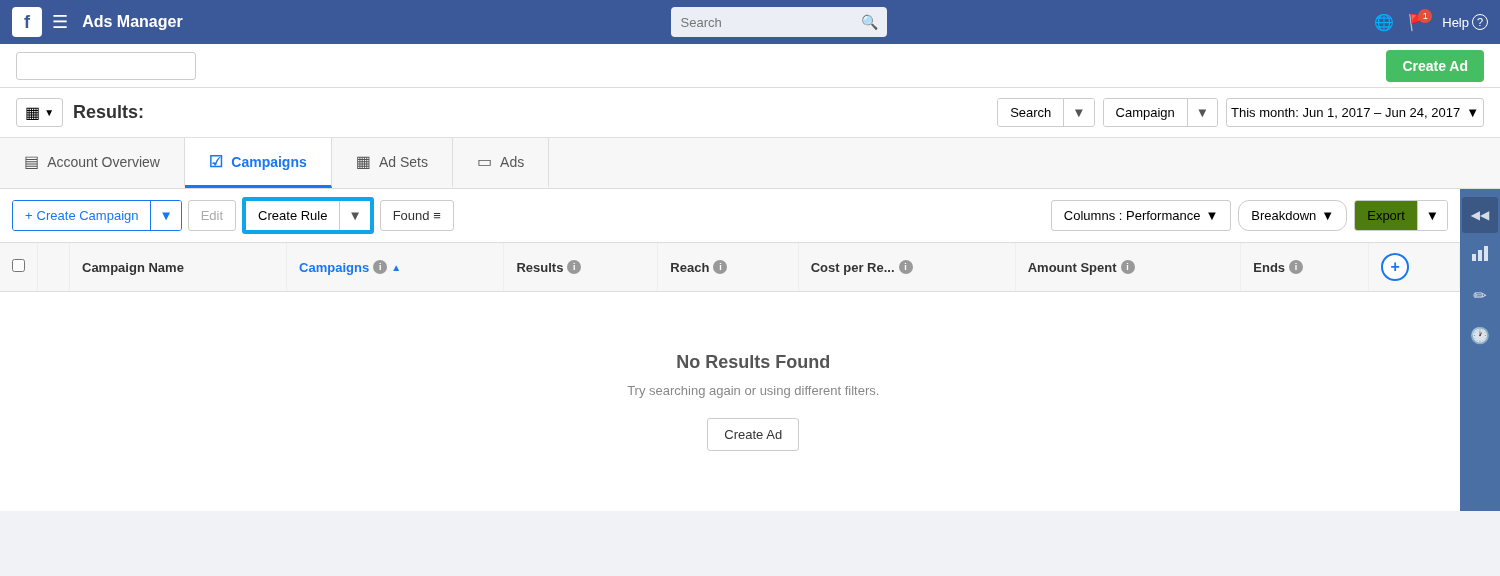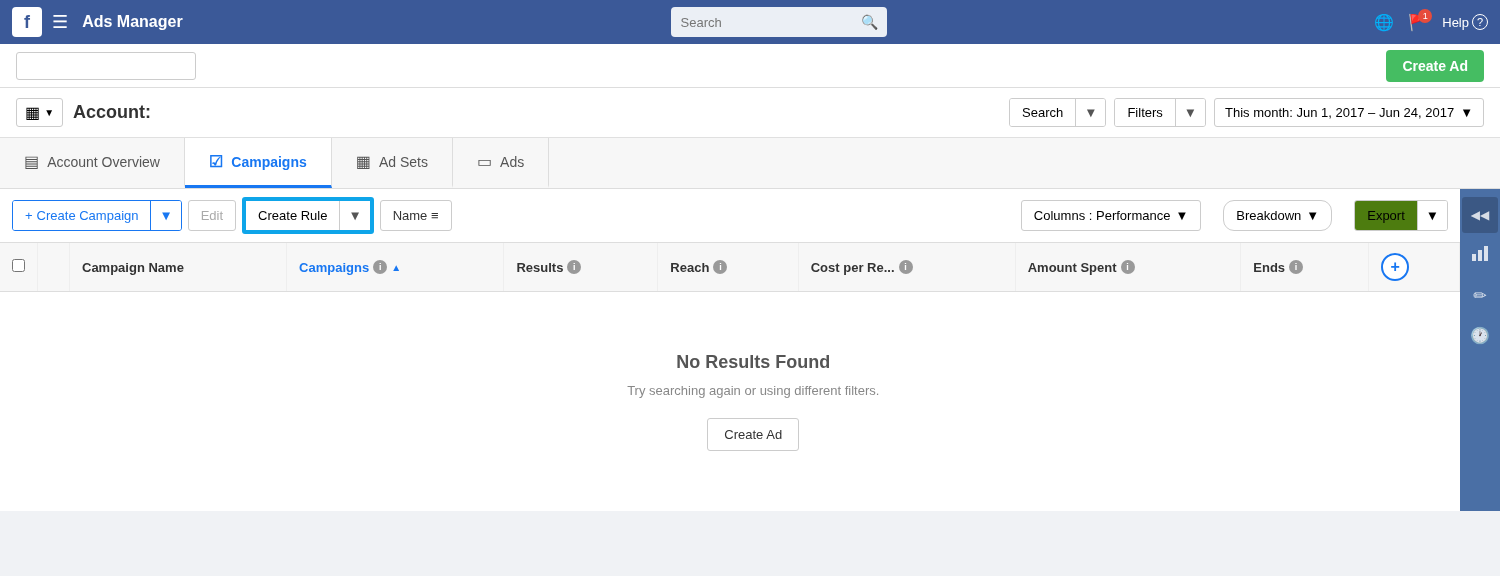--- a/index.html
+++ b/index.html
@@ -169,21 +169,21 @@
       background: white;
       border: none;
       color: #555;
     }
     .date-btn {
       display: flex;
       align-items: center;
       gap: 6px;
       border: 1px solid #ccc;
       border-radius: 3px;
-      padding: 6px 10px;
+      padding: 6px 4px;
       background: white;
       cursor: pointer;
       font-size: 13px;
     }
 
     
     .tabs-bar {
       background: #f7f7f7;
       display: flex;
       border-bottom: 1px solid #ddd;
@@ -221,21 +221,21 @@
     }
     .toolbar-left {
       display: flex;
       align-items: center;
       gap: 6px;
       flex: 1;
     }
     .toolbar-right {
       display: flex;
       align-items: flex-end;
-      gap: 22px;
+      gap: 7px;
     }
     .btn-primary-split {
       display: flex;
       align-items: center;
       background: white;
       border: 1px solid #1877f2;
       border-radius: 3px;
       overflow: hidden;
     }
     .btn-primary-split .btn-main-part {
@@ -477,29 +477,29 @@
   <input class="account-search-input" type="text" placeholder="" style="">
   <button class="create-ad-btn">Create Ad</button>
 </div>
 
 <div class="account-bar">
   <div class="account-label-wrapper">
     <div class="account-selector">
       <span style="font-size:16px;">▦</span>
       <span style="font-size:10px;">▼</span>
     </div>
-    <span class="account-title">Account:</span>
+    <span class="account-title">Results:</span>
   </div>
   <div class="account-bar-right">
     <div class="btn-with-dropdown">
       <button class="btn-main">Search</button>
       <button class="btn-arrow">▼</button>
     </div>
     <div class="btn-with-dropdown">
-      <button class="btn-main">Filters</button>
+      <button class="btn-main">Campaign</button>
       <button class="btn-arrow">▼</button>
     </div>
     <div class="date-btn">
       <span>This month: Jun 1, 2017 – Jun 24, 2017</span>
       <span>▼</span>
     </div>
   </div>
 </div>
 
 <div class="tabs-bar">
@@ -531,21 +531,21 @@
             <span>+</span>
             <span>Create Campaign</span>
           </button>
           <button class="btn-arrow-part">▼</button>
         </div>
         <button class="btn-toolbar disabled">Edit</button>
         <div class="btn-toolbar-split">
           <button class="main-part">Create Rule</button>
           <button class="arrow-part">▼</button>
         </div>
-        <button class="btn-toolbar">Name ≡</button>
+        <button class="btn-toolbar">Found ≡</button>
       </div>
       <div class="toolbar-right">
         <div class="columns-btn">
           <span>Columns : Performance</span>
           <span>▼</span>
         </div>
         <div class="breakdown-btn">
           <span>Breakdown</span>
           <span>▼</span>
         </div>

